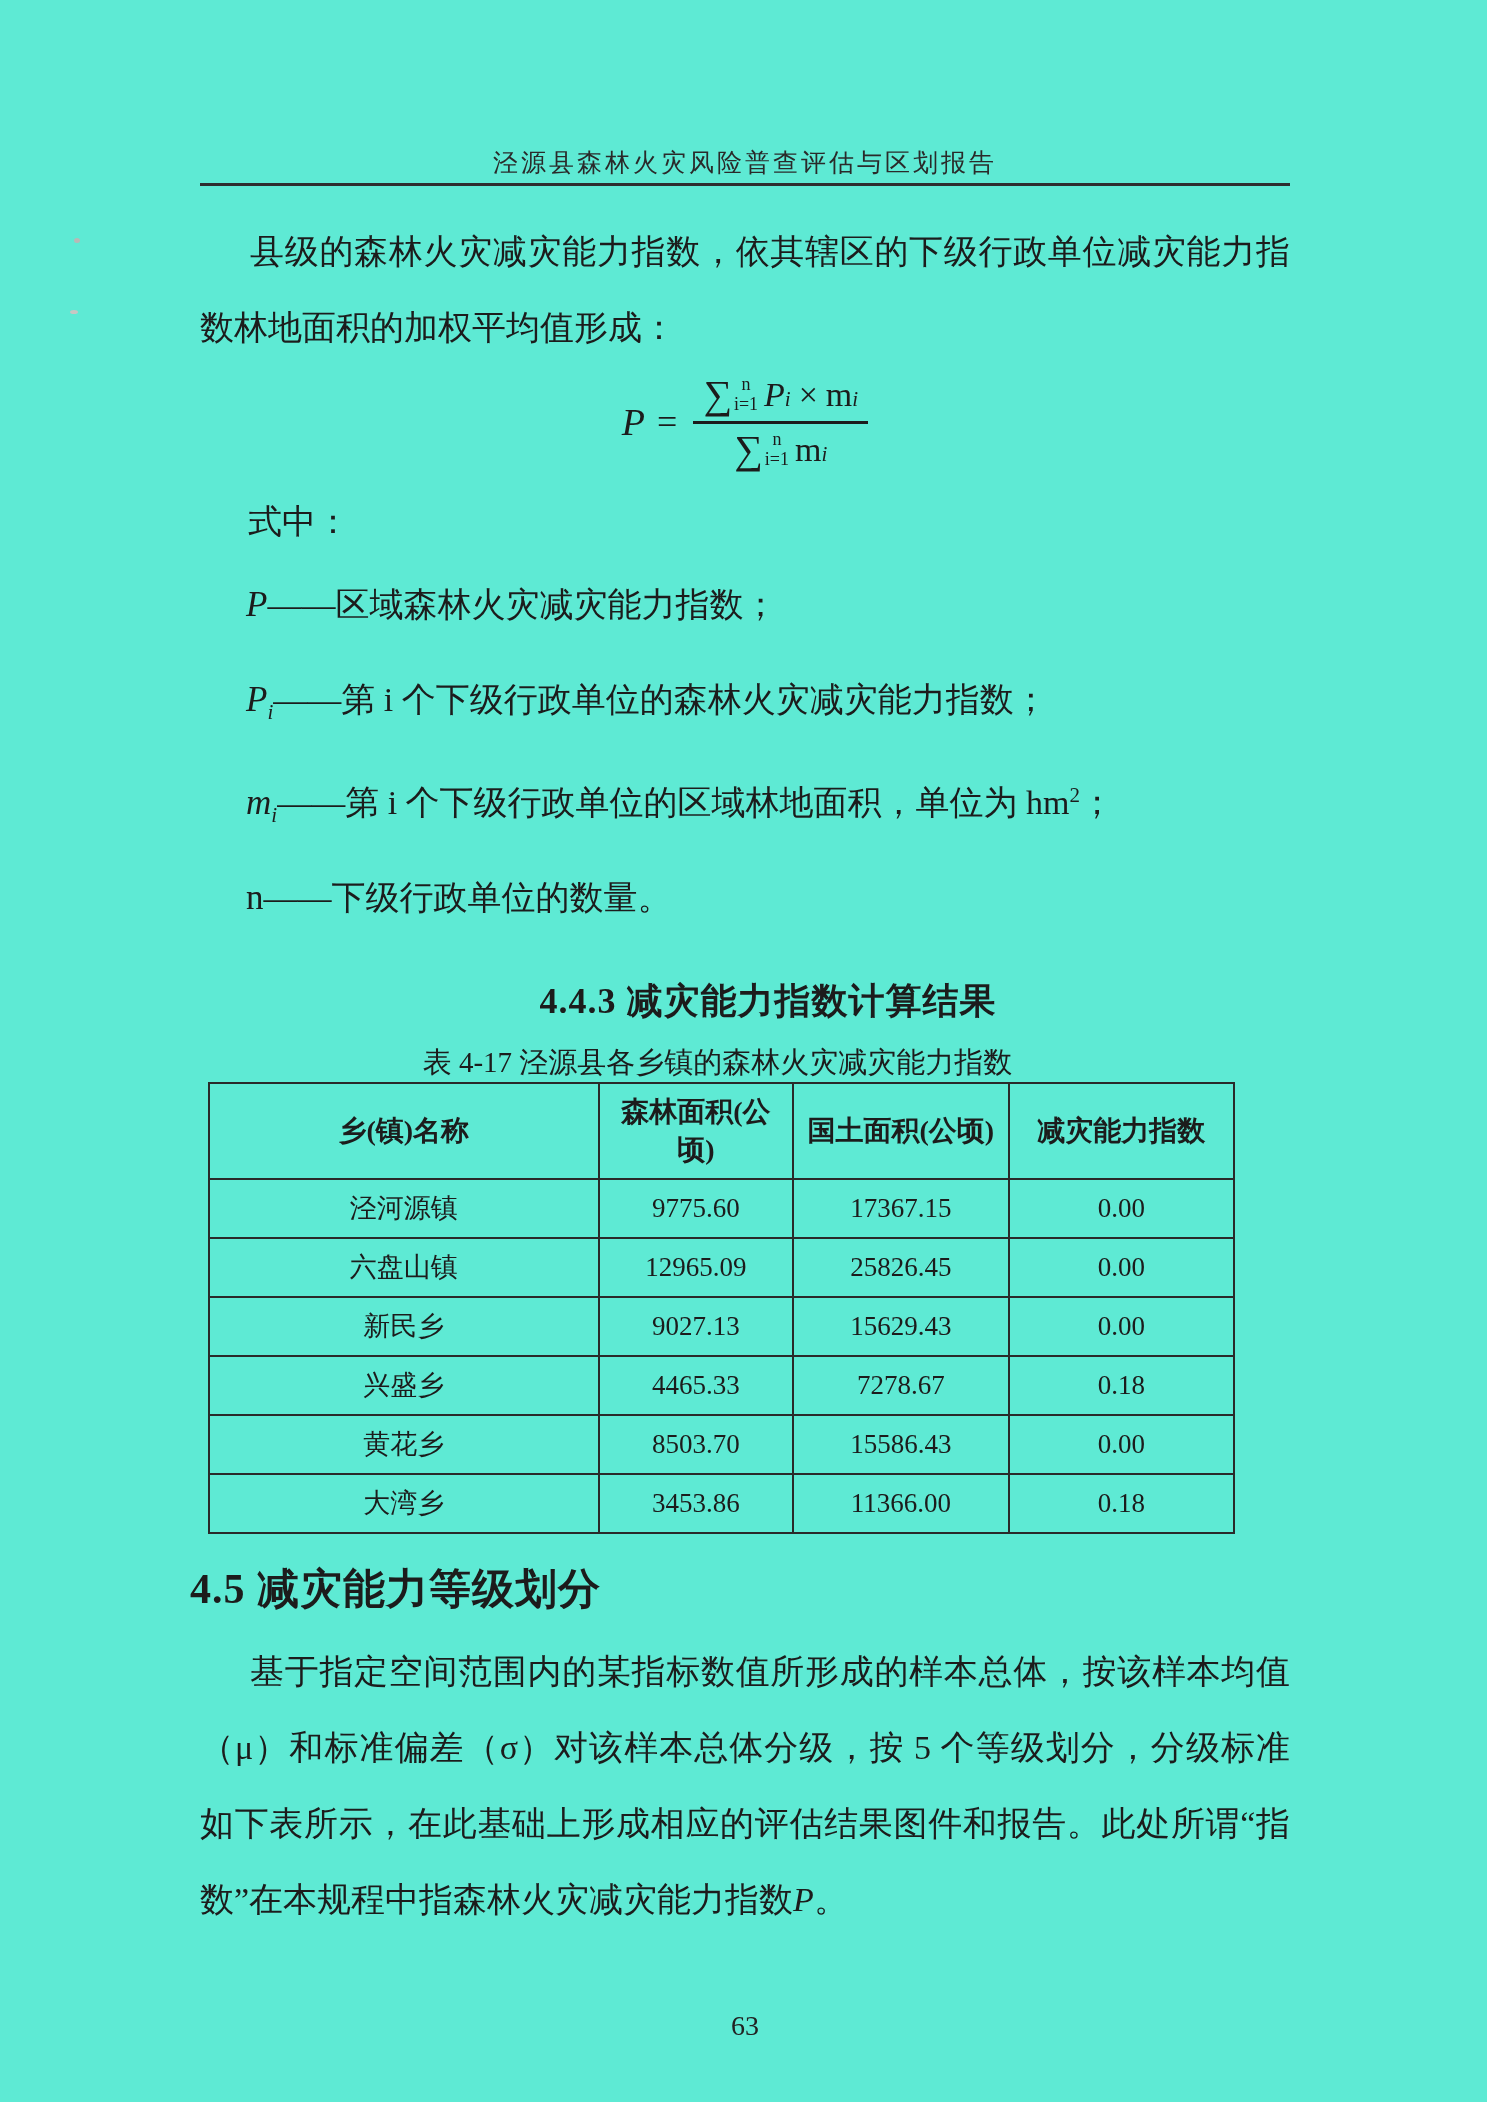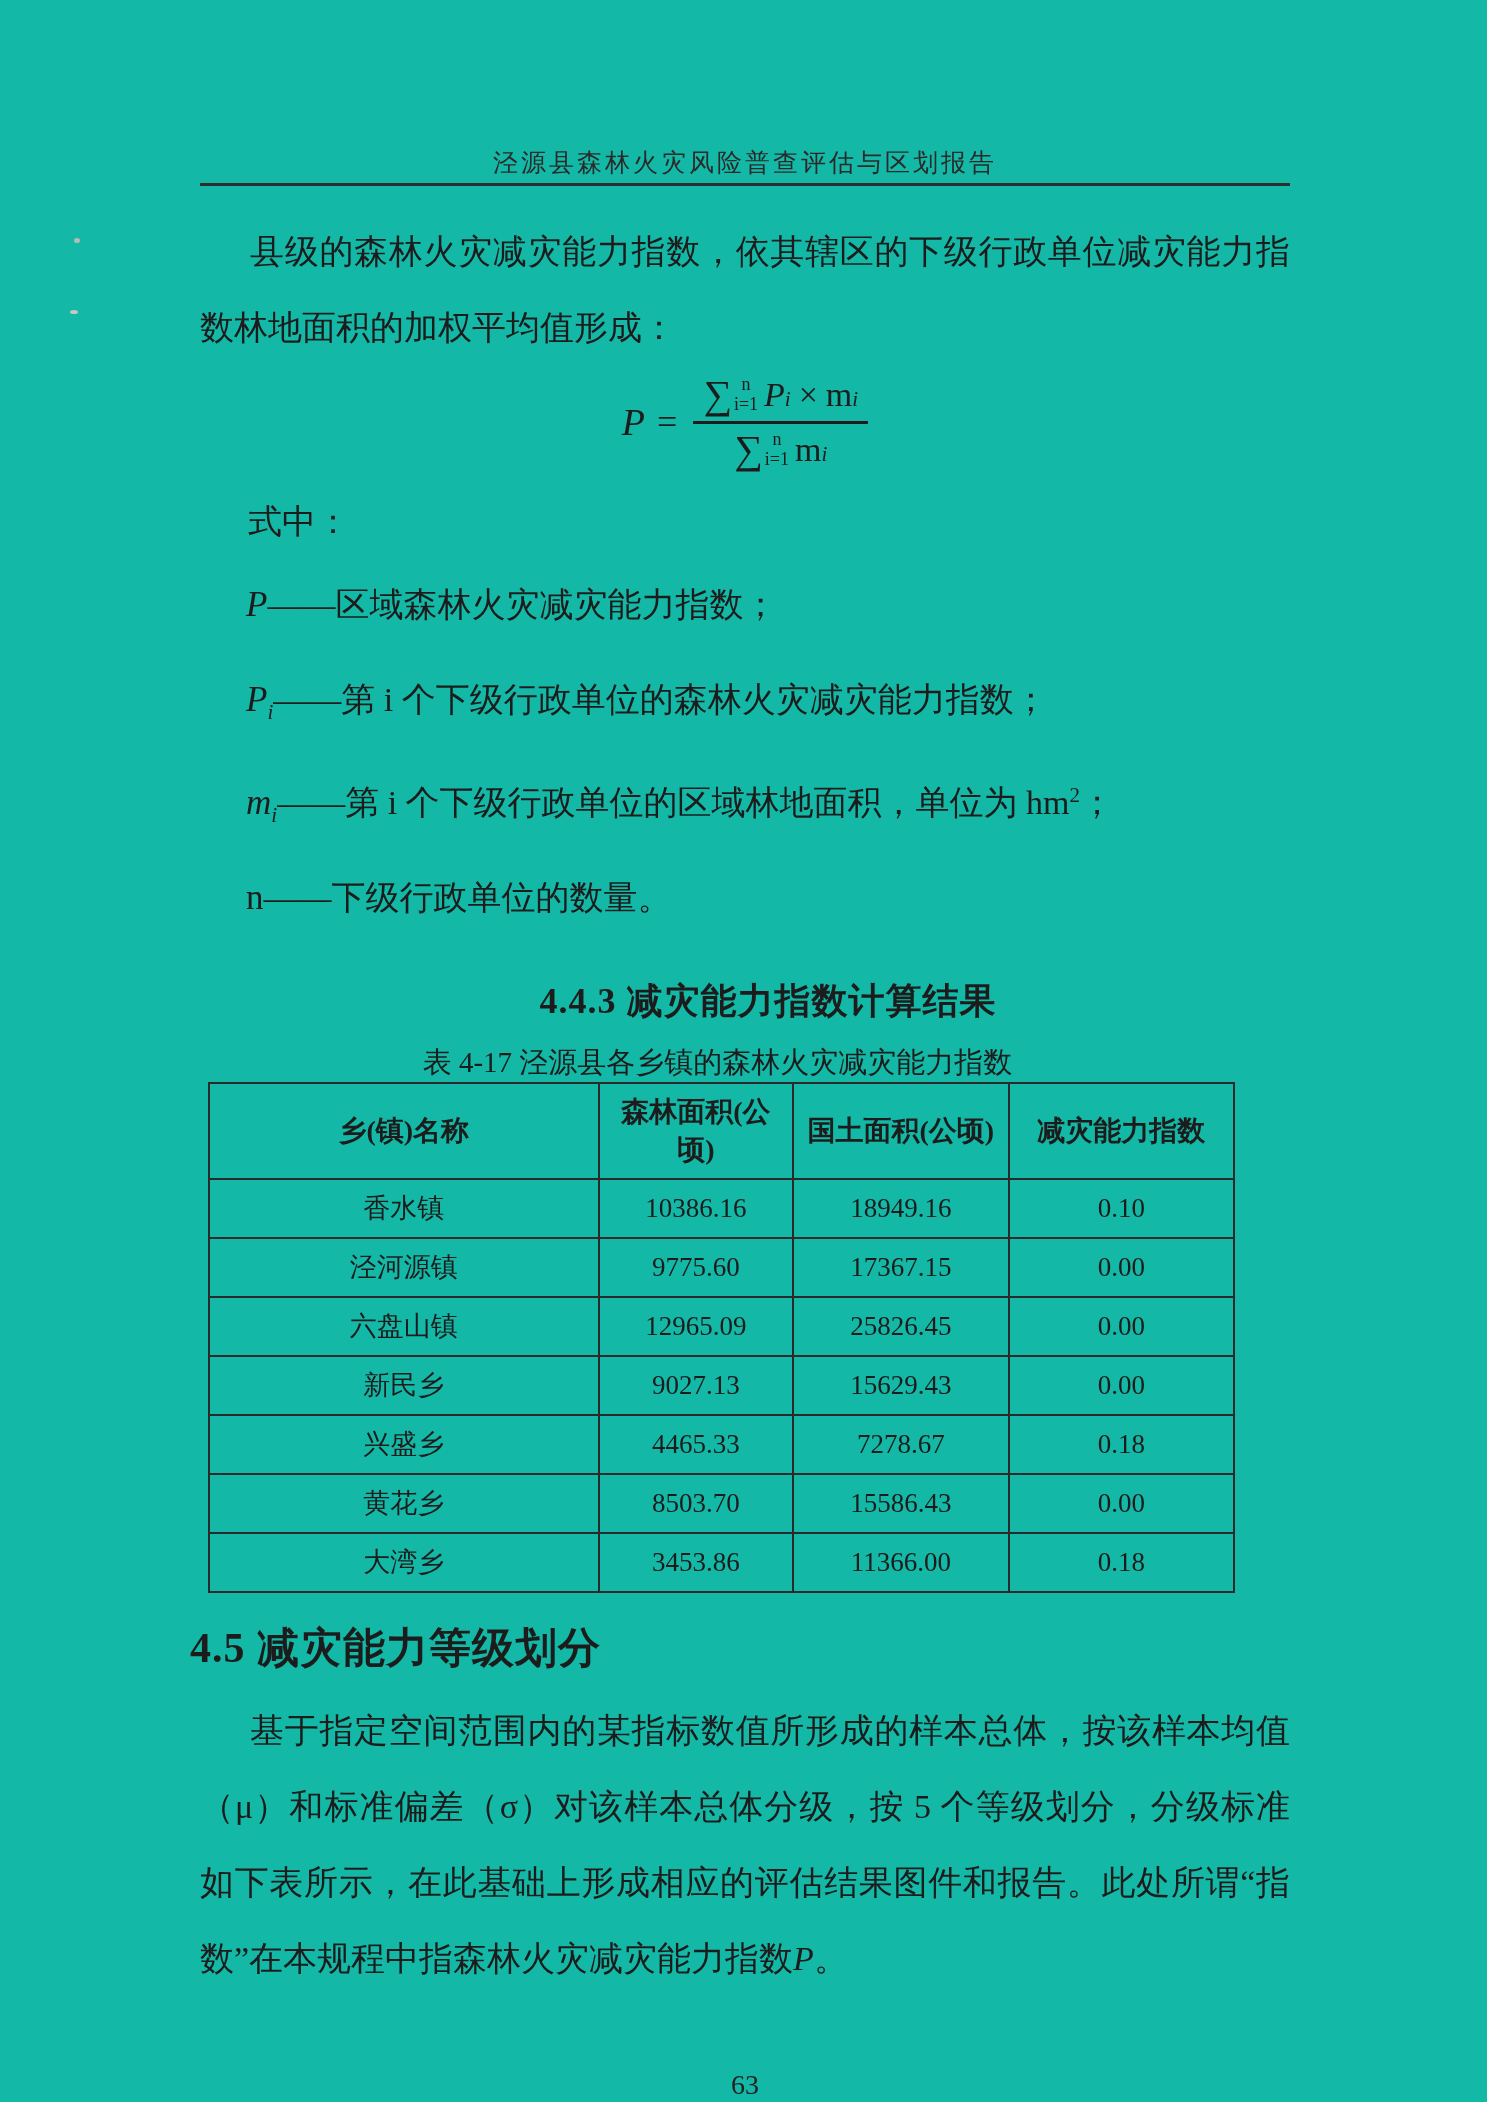--- a/index.html
+++ b/index.html
@@ -5,21 +5,21 @@
   html, body { margin: 0; padding: 0; }
   body {
     background: #d9d9d9;
     font-family: "Liberation Serif", "DejaVu Serif", serif;
   }
   .page {
     position: relative;
     width: 1487px;
     height: 2102px;
     margin: 0 auto;
-    background: #14b8a6;
+    background: #5eead4;
     color: #1c1c1c;
     box-sizing: border-box;
     padding: 150px 197px 0 200px;
     overflow: hidden;
   }
   
   .header-title {
     text-align: center;
     font-size: 25px;
     line-height: 26px;
@@ -263,26 +263,20 @@
       <thead>
         <tr>
           <th>乡(镇)名称</th>
           <th>森林面积(公顷)</th>
           <th>国土面积(公顷)</th>
           <th>减灾能力指数</th>
         </tr>
       </thead>
       <tbody>
         <tr>
-          <td>香水镇</td>
-          <td>10386.16</td>
-          <td>18949.16</td>
-          <td>0.10</td>
-        </tr>
-        <tr>
           <td>泾河源镇</td>
           <td>9775.60</td>
           <td>17367.15</td>
           <td>0.00</td>
         </tr>
         <tr>
           <td>六盘山镇</td>
           <td>12965.09</td>
           <td>25826.45</td>
           <td>0.00</td>

